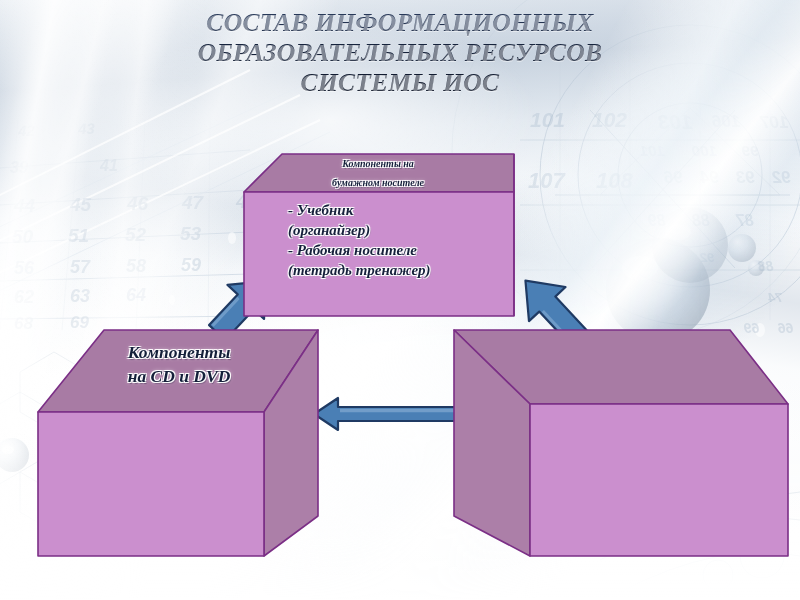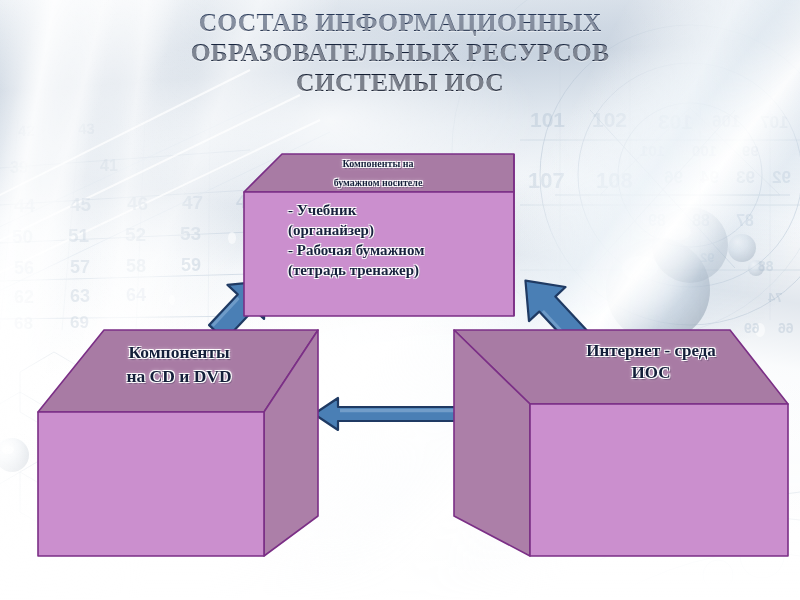--- a/index.html
+++ b/index.html
@@ -11,20 +11,21 @@
   body {
     font-family: "Liberation Serif", "DejaVu Serif", serif;
   }
 
   #slide {
     position: relative;
     width: 800px;
     height: 600px;
     overflow: hidden;
     background: #ffffff;
+    font-style: italic;
   }
 
   
   .bg-layer {
     position: absolute;
     inset: 0;
     pointer-events: none;
   }
 
   .bg-base {
@@ -387,21 +388,21 @@
       <path d="M8 42 L46 4 L278 4 L278 42 Z" fill="#a87ba4" stroke="#7b2f86" stroke-width="1.6" stroke-linejoin="round"></path>
 
       <path d="M8 42 L278 42 L278 166 L8 166 Z" fill="#cb8fce" stroke="#7b2f86" stroke-width="1.6" stroke-linejoin="round"></path>
 
       <path d="M278 4 L278 166" stroke="#7b2f86" stroke-width="1.6" fill="none"></path>
     </svg>
     <div class="box-title" style="left:6px; top:4px; width:272px; font-size:10px; line-height:19px;">Компоненты на
 бумажном носителе</div>
     <div class="box-body" style="left:52px; top:50px; width:222px; font-size:15px; line-height:20px;">- Учебник
    (органайзер)
-- Рабочая бумажном
+- Рабочая носителе
    (тетрадь тренажер)</div>
   </div>
 
   <div class="box" style="left:24px; top:326px; width:294px; height:234px;">
     <svg width="294" height="234" viewBox="0 0 294 234">
 
       <path d="M14 86 L80 4 L294 4 L240 86 Z" fill="#a87ba4" stroke="#7b2f86" stroke-width="1.6" stroke-linejoin="round"></path>
 
       <path d="M240 86 L294 4 L294 190 L240 230 Z" fill="#ac7fa8" stroke="#7b2f86" stroke-width="1.6" stroke-linejoin="round"></path>
 
@@ -413,17 +414,15 @@
 
   <div class="box" style="left:452px; top:326px; width:336px; height:234px;">
     <svg width="336" height="234" viewBox="0 0 336 234">
 
       <path d="M2 4 L278 4 L336 78 L78 78 Z" fill="#a87ba4" stroke="#7b2f86" stroke-width="1.6" stroke-linejoin="round"></path>
 
       <path d="M2 4 L78 78 L78 230 L2 190 Z" fill="#ac7fa8" stroke="#7b2f86" stroke-width="1.6" stroke-linejoin="round"></path>
 
       <path d="M78 78 L336 78 L336 230 L78 230 Z" fill="#cb8fce" stroke="#7b2f86" stroke-width="1.6" stroke-linejoin="round"></path>
     </svg>
-    <div class="box-title" style="left:84px; top:14px; width:230px; font-size:17px; line-height:22px;">Интернет - среда
-ИОС</div>
   </div>
 
 </div>
 
 </body></html>

